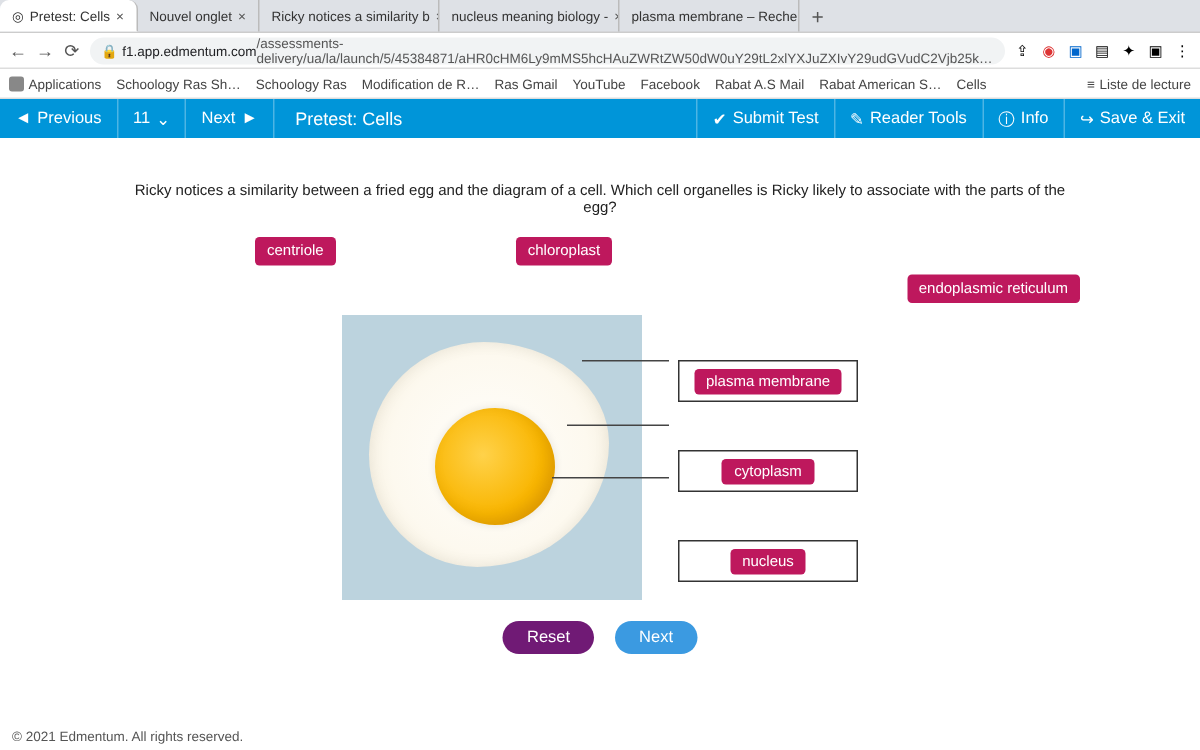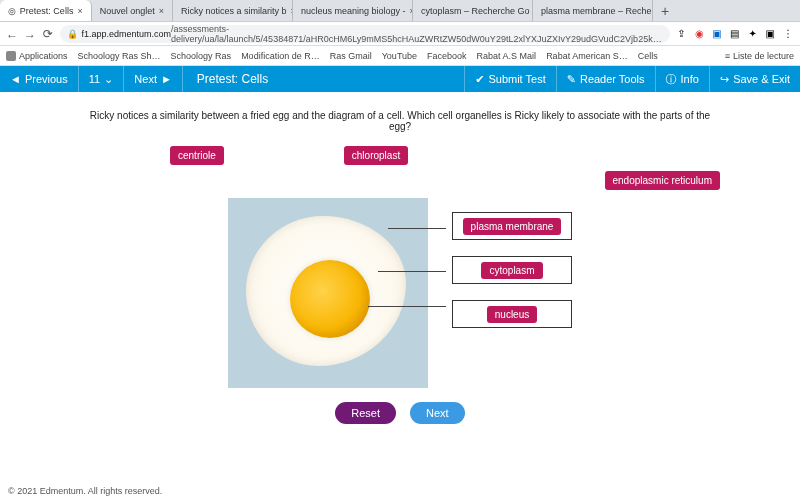--- a/index.html
+++ b/index.html
@@ -20,37 +20,37 @@
   .bm-bar { display: flex; align-items: center; height: 20px; padding: 0 6px; gap: 10px; border-bottom: 1px solid #ddd; font-size: 9px; color: #444; }
   .bm-item { display: flex; align-items: flex-end; gap: 3px; white-space: nowrap; }
   .bm-ico { width: 10px; height: 10px; border-radius: 2px; display:inline-block; }
 
   .app-bar { display: flex; align-items: center; height: 26px; background: #0095d9; color: #fff; font-size: 11px; }
   .app-btn { display: flex; align-items: center; gap: 4px; padding: 0 10px; height: 100%; border-right: 1px solid rgba(255,255,255,.3); cursor: pointer; }
   .app-title { padding: 0 14px; font-size: 12px; }
   .app-spacer { flex: 1; }
   .app-right .app-btn { border-right: none; border-left: 1px solid rgba(255,255,255,.3); }
 
-  .content { padding: 12px 80px; }
+  .content { padding: 24px 80px; }
   .question { text-align: center; font-size: 10px; color: #222; margin: 6px 0 14px; }
 
   .chips-row { display: flex; gap: 120px; padding-left: 90px; margin-bottom: 6px; }
   .chip { background: #be185d; color: #fff; padding: 4px 8px; border-radius: 3px; font-size: 10px; display: inline-block; }
 
   .diagram { display: flex; align-items: flex-start; justify-content: center; margin-top: 8px; }
   .egg-wrap { position: relative; width: 200px; height: 190px; background: #bcd3de; }
   .egg-white { position: absolute; left: 18px; top: 18px; width: 160px; height: 150px; background: radial-gradient(circle at 50% 50%, #fffefb 0%, #fdf9ef 60%, #f1e9d4 100%); border-radius: 48% 52% 55% 45% / 50% 45% 55% 50%; box-shadow: inset 0 0 10px rgba(0,0,0,.08); }
   .egg-yolk { position: absolute; left: 62px; top: 62px; width: 80px; height: 78px; background: radial-gradient(circle at 40% 40%, #ffd24a 0%, #f9b500 60%, #f09a00 100%); border-radius: 50%; box-shadow: inset -4px -4px 10px rgba(0,0,0,.1), 0 0 6px rgba(0,0,0,.1); }
   .lead { position: absolute; height: 1px; background: #444; }
   .lead1 { top: 30px; left: 160px; width: 58px; }
   .lead2 { top: 73px; left: 150px; width: 68px; }
   .lead3 { top: 108px; left: 140px; width: 78px; }
 
   .targets { display: flex; flex-direction: column; gap: 16px; margin-left: 24px; margin-top: 14px; }
-  .drop-box { width: 120px; height: 28px; border: 1px solid #333; display: flex; align-items: center; justify-content: center; }
+  .drop-box { width: 120px; height: 28px; border: 1px solid #333; display: flex; align-items: center; justify-content: center; margin-top: 16px; }
   .drop-box .chip { padding: 3px 8px; }
 
   .btn-row { display: flex; justify-content: center; gap: 14px; margin-top: 14px; }
   .pill { color: #fff; padding: 5px 16px; border-radius: 14px; font-size: 11px; cursor: pointer; border: none; }
   .pill.reset { background: #701a75; }
   .pill.next { background: #3b9ae1; }
 
   .footer { position: absolute; bottom: 4px; left: 8px; font-size: 9px; color: #555; }
 </style>
 </head>
@@ -66,24 +66,20 @@
     <span>Nouvel onglet</span>
     <span class="close">×</span>
   </div>
   <div class="tab">
     <span>Ricky notices a similarity b</span>
     <span class="close">×</span>
   </div>
   <div class="tab">
     <span>nucleus meaning biology -</span>
     <span class="close">×</span>
-  </div>
-  <div class="tab">
-    <span>cytoplasm – Recherche Go</span>
-
   </div>
   <div class="tab">
     <span>plasma membrane – Reche</span>
 
   </div>
   <div class="new-tab">+</div>
 </div>
 
 <div class="addr-bar">
   <span class="nav-ico">←</span>

